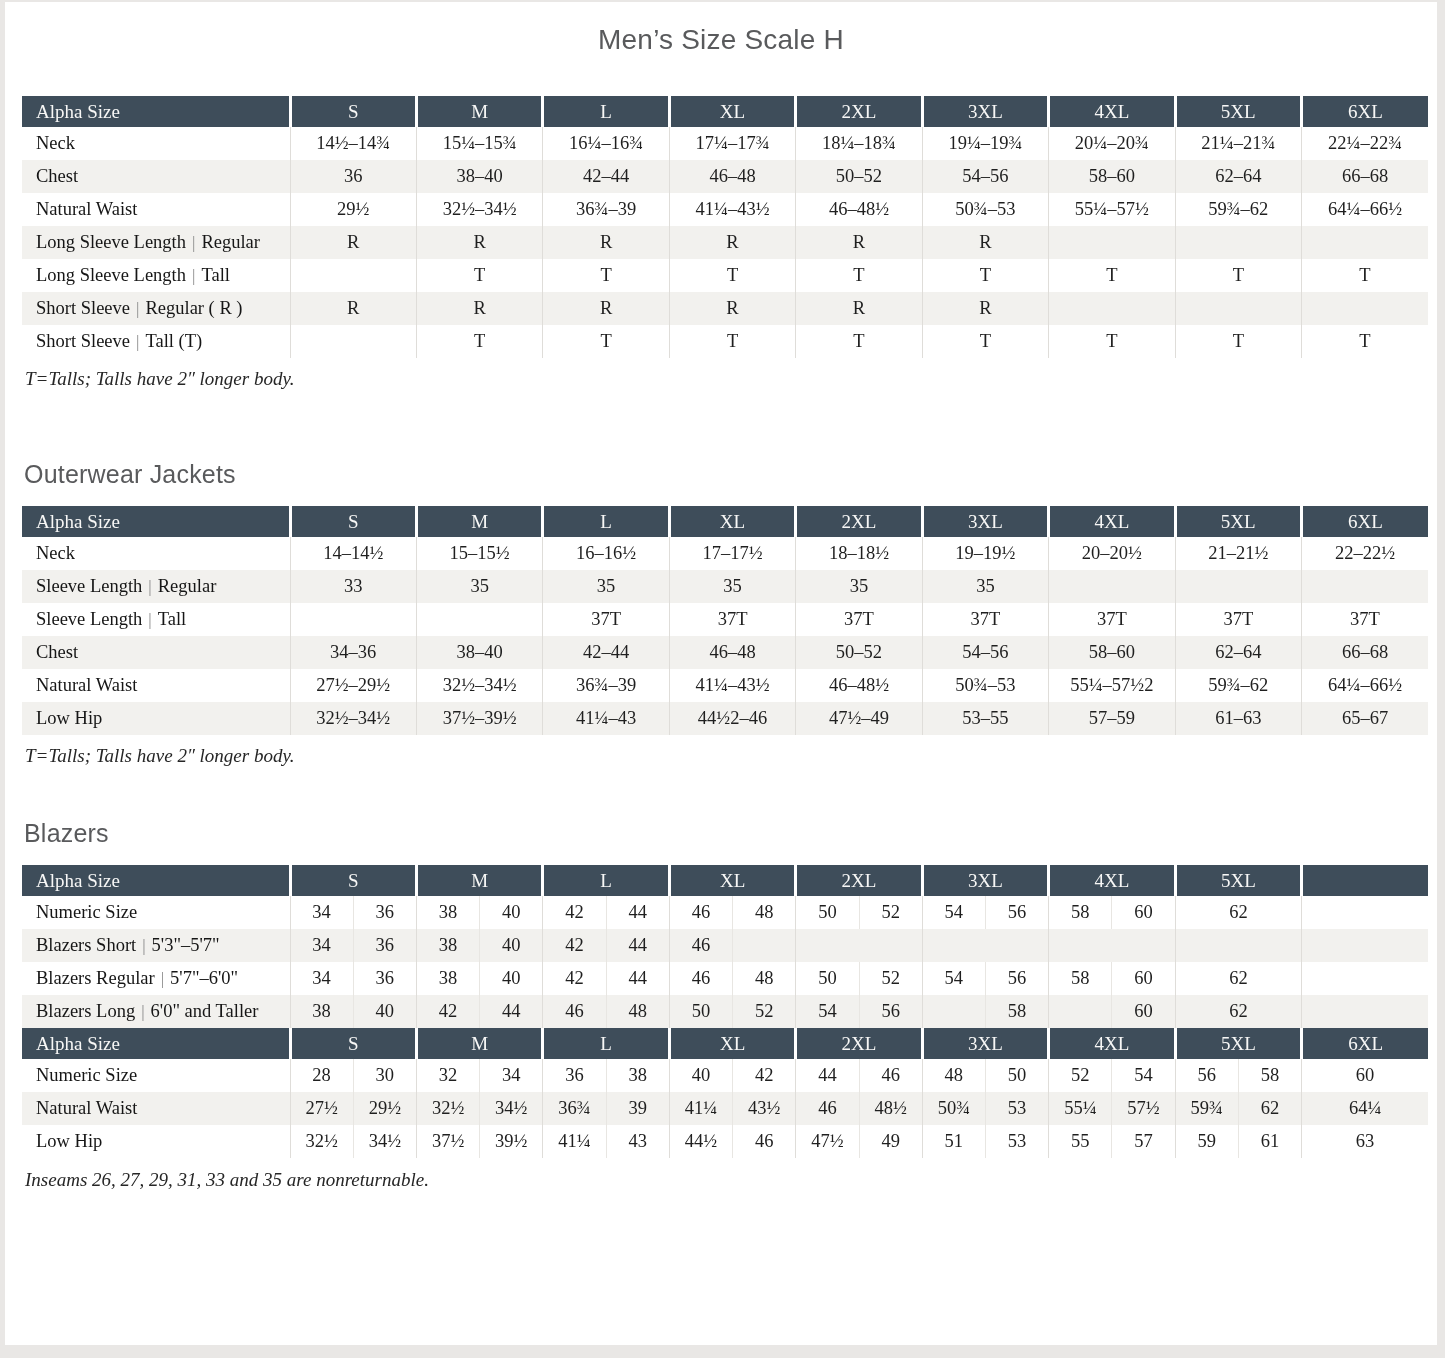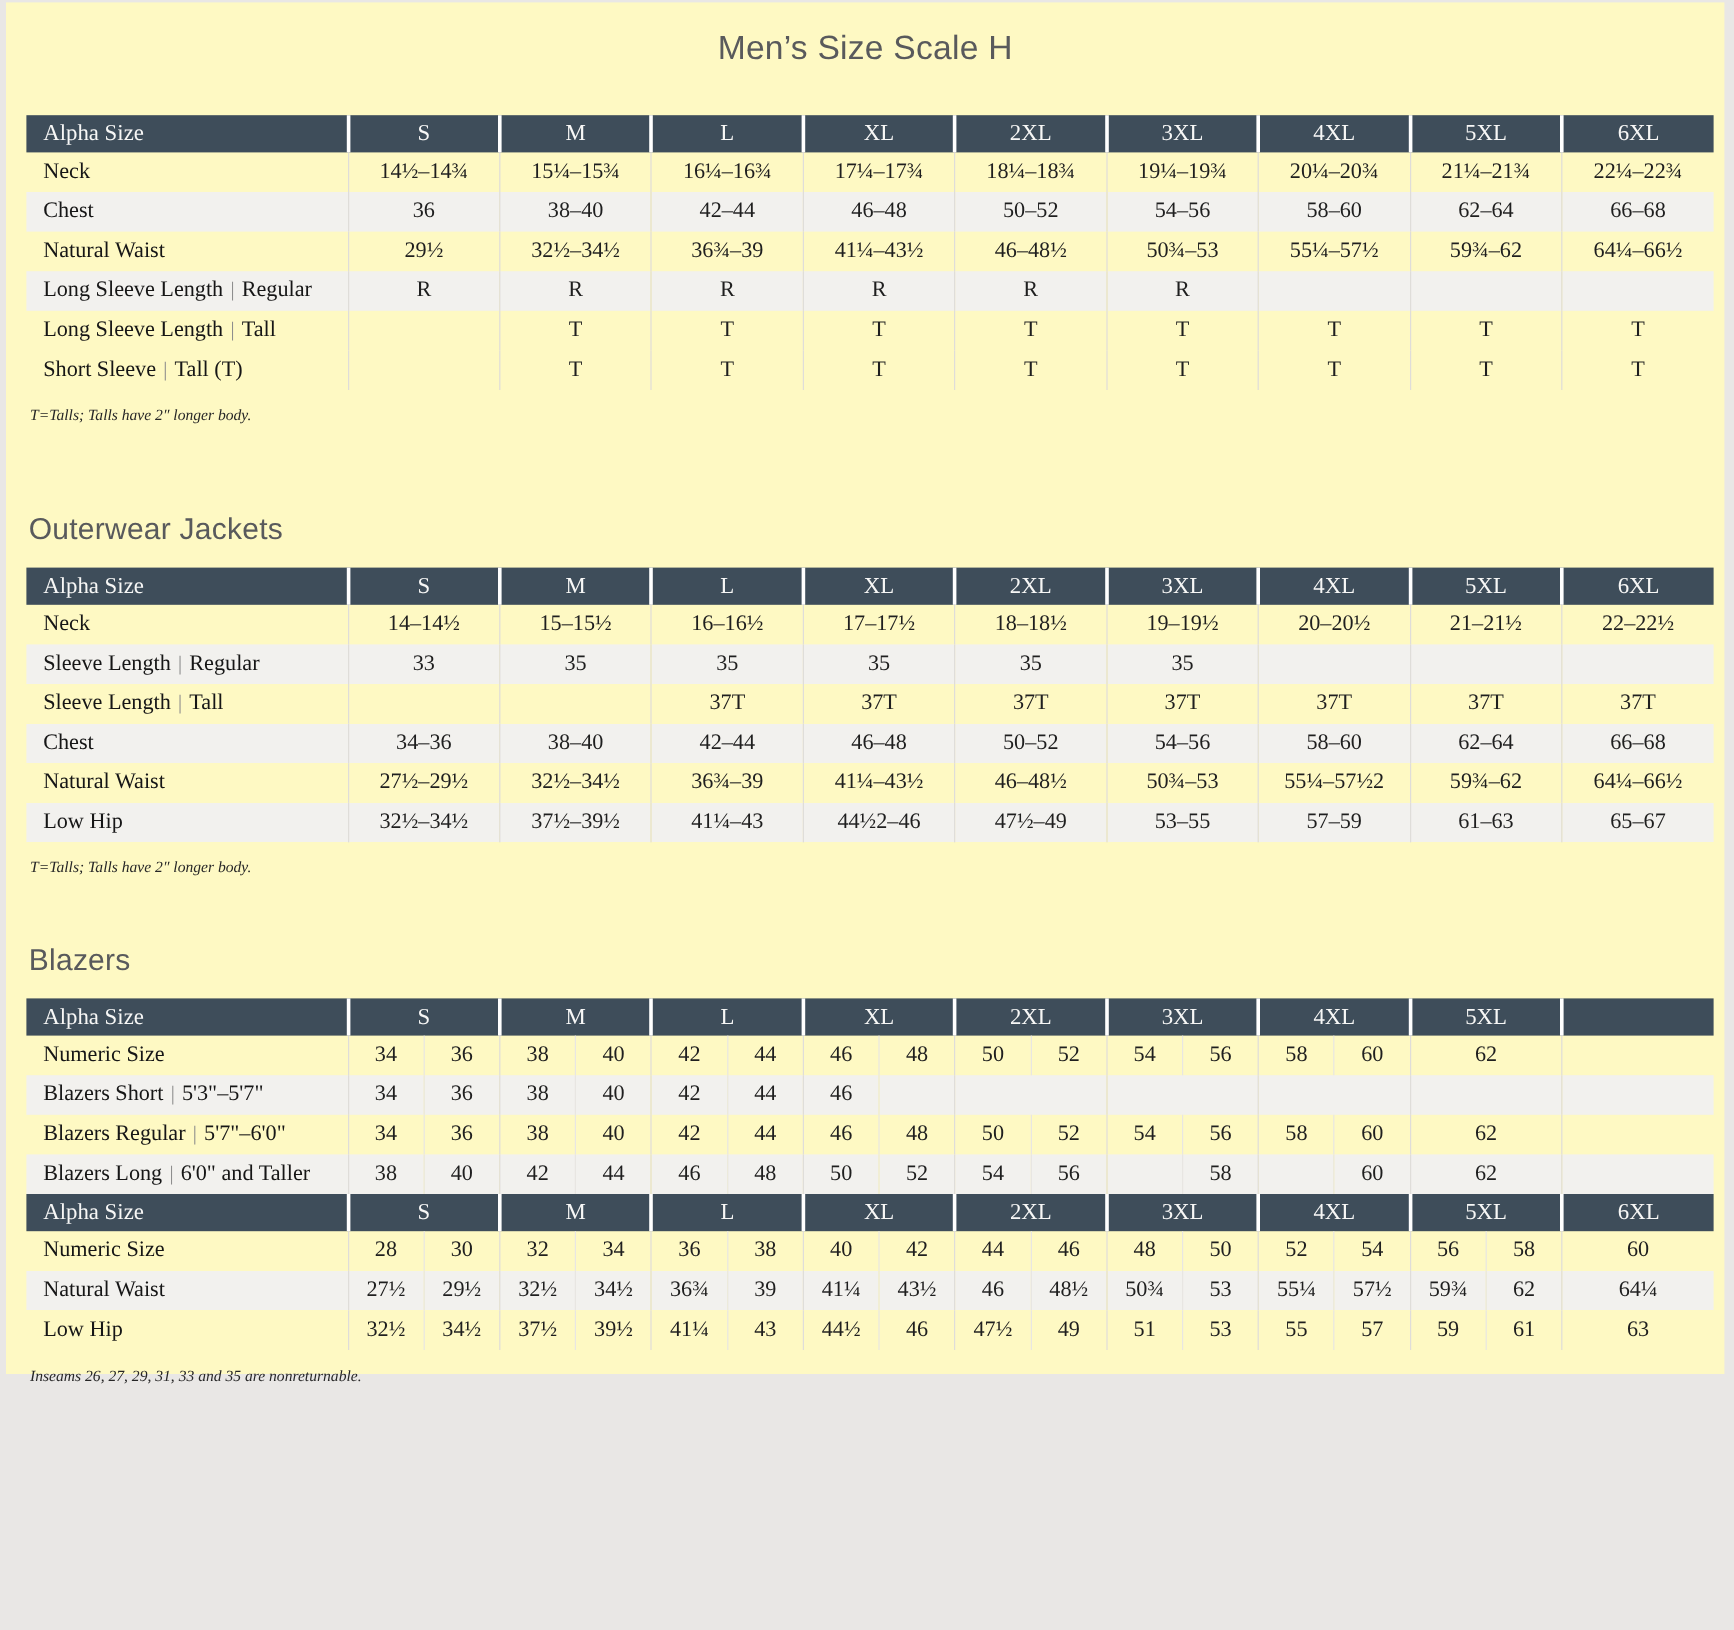--- a/index.html
+++ b/index.html
@@ -3,22 +3,22 @@
 <meta charset="utf-8">
 <style>
   html,body{margin:0;padding:0;}
   body{
     width:1445px;height:1358px;overflow:hidden;
     background:#e9e7e5;
     font-family:"Liberation Serif","DejaVu Serif",serif;
   }
   .page{
     position:absolute;top:2px;left:5px;
-    width:1432px;height:1143px;
-    background:#fef9c3;
+    width:1432px;height:1343px;
+    background:#ffffff;
     box-sizing:border-box;
   }
   .doc-title{
     padding-top:22px;
     text-align:center;
     font-family:"Liberation Sans","DejaVu Sans",sans-serif;
     font-size:28px;color:#595a5c;
     margin-bottom:40px;
     letter-spacing:.2px;
   }
@@ -53,21 +53,21 @@
   table.size-table td.row-label{
     text-align:left;padding-left:14px;color:#161616;
   }
   tr.stripe td{background:#f2f1ee;}
   td.colsep{border-left:1px solid #dfddd9;}
   td.subsep{border-left:1px solid #e8e6e2;}
   td.sub-l{text-align:right;padding-right:15px;}
   td.sub-r{text-align:left;padding-left:15px;}
   .pipe{color:#8b8b8b;padding:0 6px;font-size:17px;}
   .footnote{
-    font-style:italic;font-size:13px;color:#262626;
+    font-style:italic;font-size:19px;color:#262626;
     margin:9px 0 0 3px;line-height:24px;
   }
   .footnote-block{margin-top:10px;}
   .footnote-block .footnote{margin-top:0;}
 </style>
 </head>
 <body>
 
 <div class="page">
   <div class="doc-title">Men’s Size Scale H</div>
@@ -152,20 +152,32 @@
             <td class="row-label">Long Sleeve Length<span class="pipe">|</span>Tall</td>
             <td class="colsep"></td>
             <td class="colsep">T</td>
             <td class="colsep">T</td>
             <td class="colsep">T</td>
             <td class="colsep">T</td>
             <td class="colsep">T</td>
             <td class="colsep">T</td>
             <td class="colsep">T</td>
             <td class="colsep">T</td>
+          </tr>
+          <tr class="stripe">
+            <td class="row-label">Short Sleeve<span class="pipe">|</span>Regular ( R )</td>
+            <td class="colsep">R</td>
+            <td class="colsep">R</td>
+            <td class="colsep">R</td>
+            <td class="colsep">R</td>
+            <td class="colsep">R</td>
+            <td class="colsep">R</td>
+            <td class="colsep"></td>
+            <td class="colsep"></td>
+            <td class="colsep"></td>
           </tr>
           <tr>
             <td class="row-label">Short Sleeve<span class="pipe">|</span>Tall (T)</td>
             <td class="colsep"></td>
             <td class="colsep">T</td>
             <td class="colsep">T</td>
             <td class="colsep">T</td>
             <td class="colsep">T</td>
             <td class="colsep">T</td>
             <td class="colsep">T</td>

